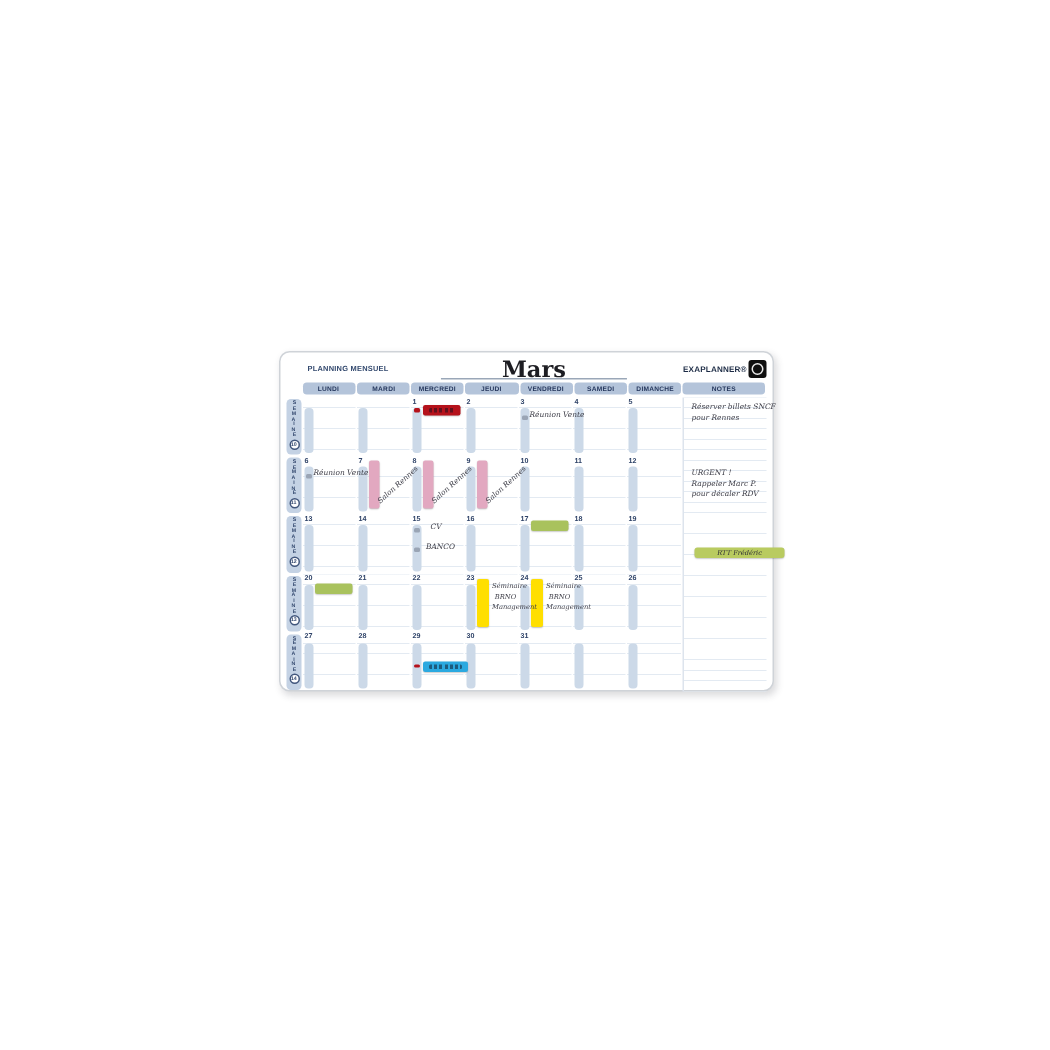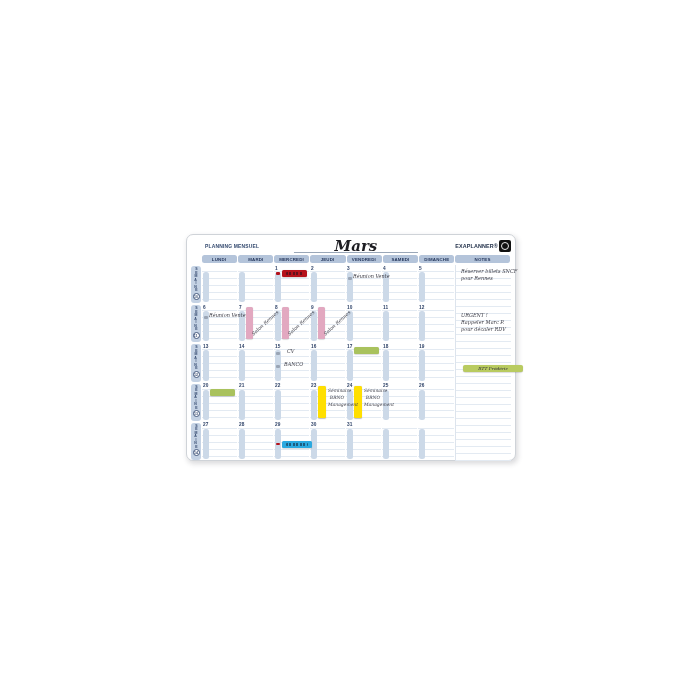--- a/index.html
+++ b/index.html
@@ -9,21 +9,21 @@
   
   .board{position:absolute;left:186px;top:234px;width:330px;height:227px;background:#fff;
     border:1px solid #cfd3d8;border-radius:7px;box-shadow:1.5px 2.5px 5px rgba(60,60,70,.18);
     padding:2px 4px;box-sizing:border-box;}
 
   
   .bheader{position:relative;height:17px;display:flex;align-items:center;}
   .ptitle{margin-left:14px;font-size:9px;transform:scale(.55);transform-origin:left center;
     font-weight:bold;letter-spacing:.3px;color:#33496e;white-space:nowrap;}
   .month-wrap{position:absolute;left:50%;top:0;transform:translateX(-46%);width:124px;text-align:center;}
-  .month{font-family:"DejaVu Serif",serif;font-style:italic;font-weight:bold;font-size:15px;
+  .month{font-family:"DejaVu Serif",serif;font-weight:bold;font-size:15px;
     color:#1d1d22;display:block;margin-bottom:-3px;}
   .month-line{border-bottom:1px solid #9aa7b8;height:0;}
   .brand-wrap{margin-left:auto;display:flex;align-items:center;}
   .brandtxt{font-size:9px;transform:scale(.6);transform-origin:right center;font-weight:bold;
     letter-spacing:.2px;color:#1c2b45;white-space:nowrap;}
   .logo{width:12px;height:12px;background:#101010;border-radius:2px;position:relative;flex:none;margin-left:1px;}
   .logo::after{content:"";position:absolute;left:2px;top:2px;width:6px;height:6px;border:1px solid #e9e9e9;
     border-radius:50%;}
 
   

